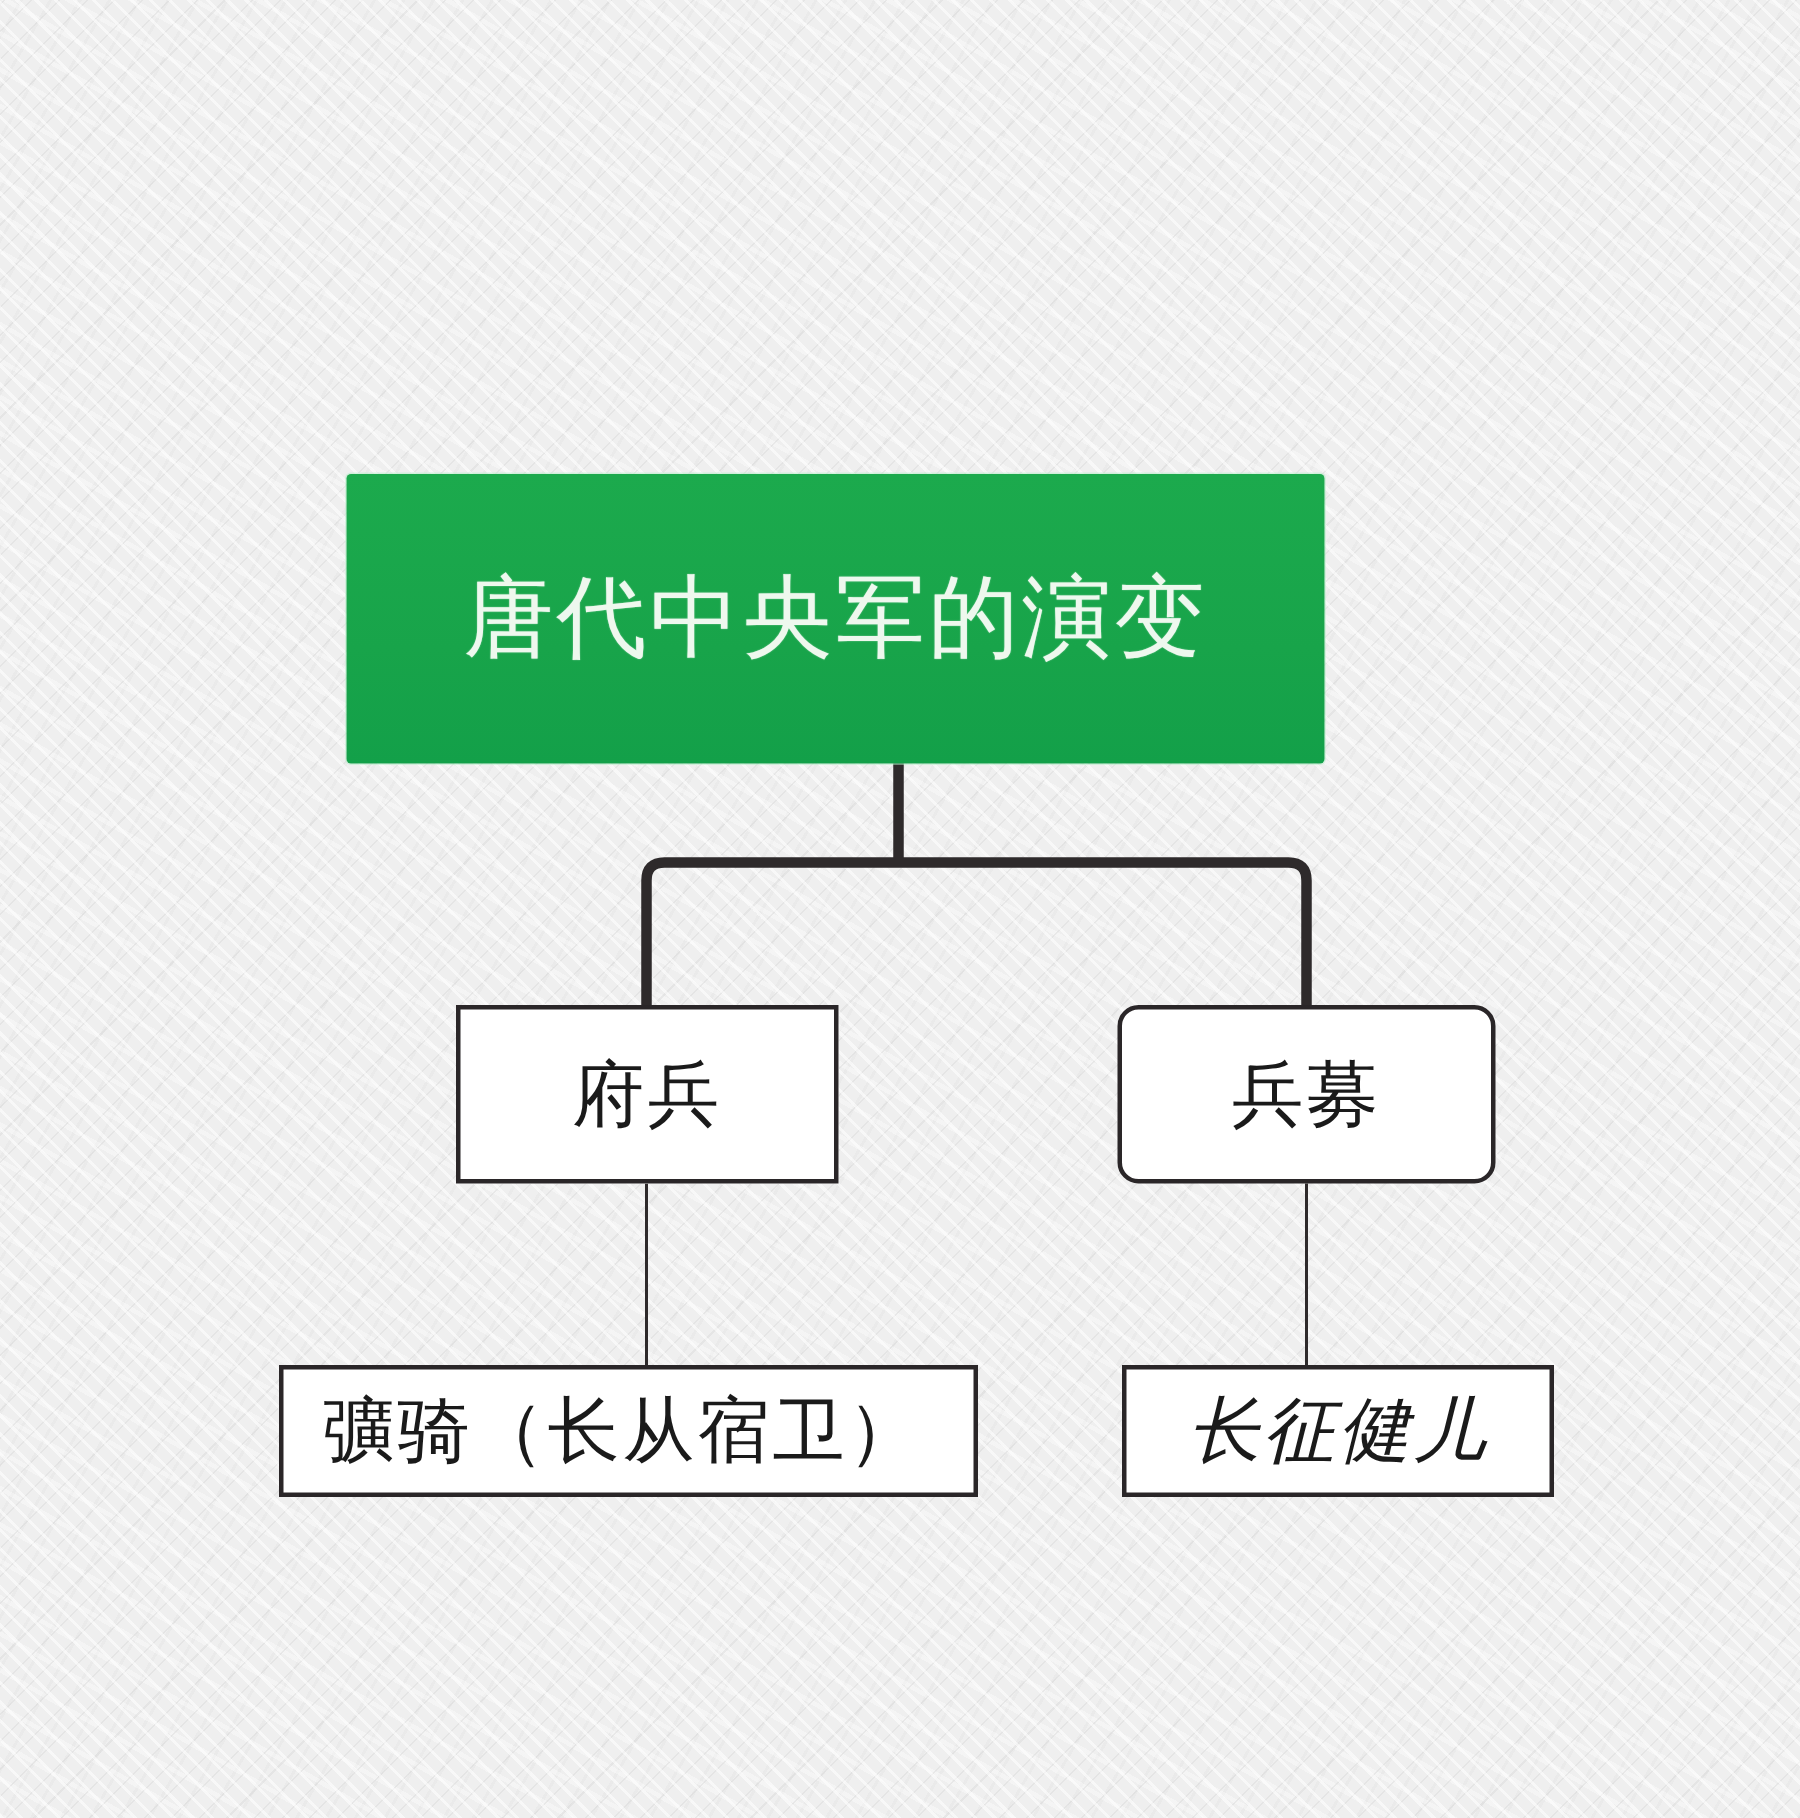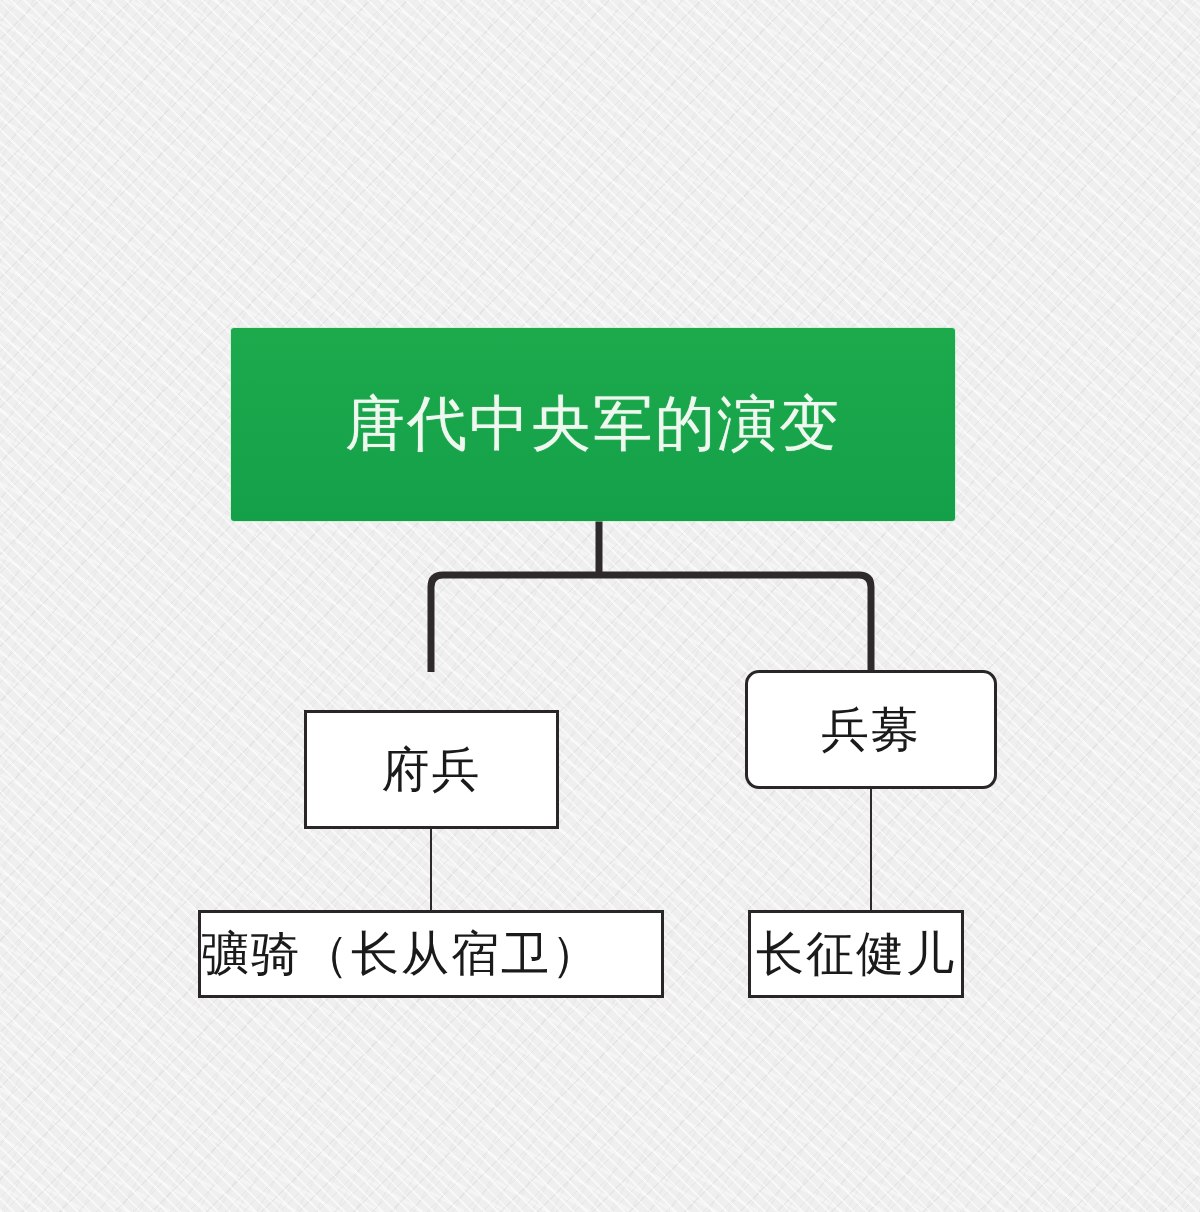--- a/index.html
+++ b/index.html
@@ -23,44 +23,43 @@
       position: absolute;
       box-sizing: border-box;
       display: flex;
       align-items: center;
       justify-content: center;
       white-space: nowrap;
     }
     .root {
       left: 231px;
       top: 316px;
-      width: 724px;
+      width: 652px;
       height: 193px;
       background: linear-gradient(180deg, #1caa4d 0%, #18a44a 60%, #13a049 100%);
       border-radius: 3px;
       box-shadow: 0 0 0 1px rgba(180,240,200,0.5);
-      margin-top: 12px;
     }
     .root-label {
       color: #eef8ee;
       font-size: 60px;
       letter-spacing: 2px;
       font-weight: 500;
       text-shadow: 0 0 1px rgba(255,255,255,0.6);
     }
     .box {
       background: #ffffff;
       border: 3.5px solid #2a2628;
       color: #1a1a1a;
     }
-    .mid-left  { left: 304px; top: 670px; width: 255px; height: 119px; margin-top: 40px; }
+    .mid-left  { left: 304px; top: 670px; width: 255px; height: 119px; }
     .mid-right { left: 745px; top: 670px; width: 252px; height: 119px; border-radius: 14px; }
     .mid-label { font-size: 48px; letter-spacing: 2px; }
-    .leaf-left  { left: 198px; top: 910px; width: 466px; height: 88px; justify-content: flex-start; }
-    .leaf-right { left: 748px; top: 910px; width: 216px; height: 88px; }
+    .leaf-left  { left: 186px; top: 910px; width: 466px; height: 88px; justify-content: flex-start; padding-left: 26px; }
+    .leaf-right { left: 748px; top: 910px; width: 288px; height: 88px; font-style: italic; }
     .leaf-label { font-size: 48px; letter-spacing: 2px; }
 
     svg.connectors {
       position: absolute;
       left: 0;
       top: 0;
       width: 1200px;
       height: 1212px;
       pointer-events: none;
     }

